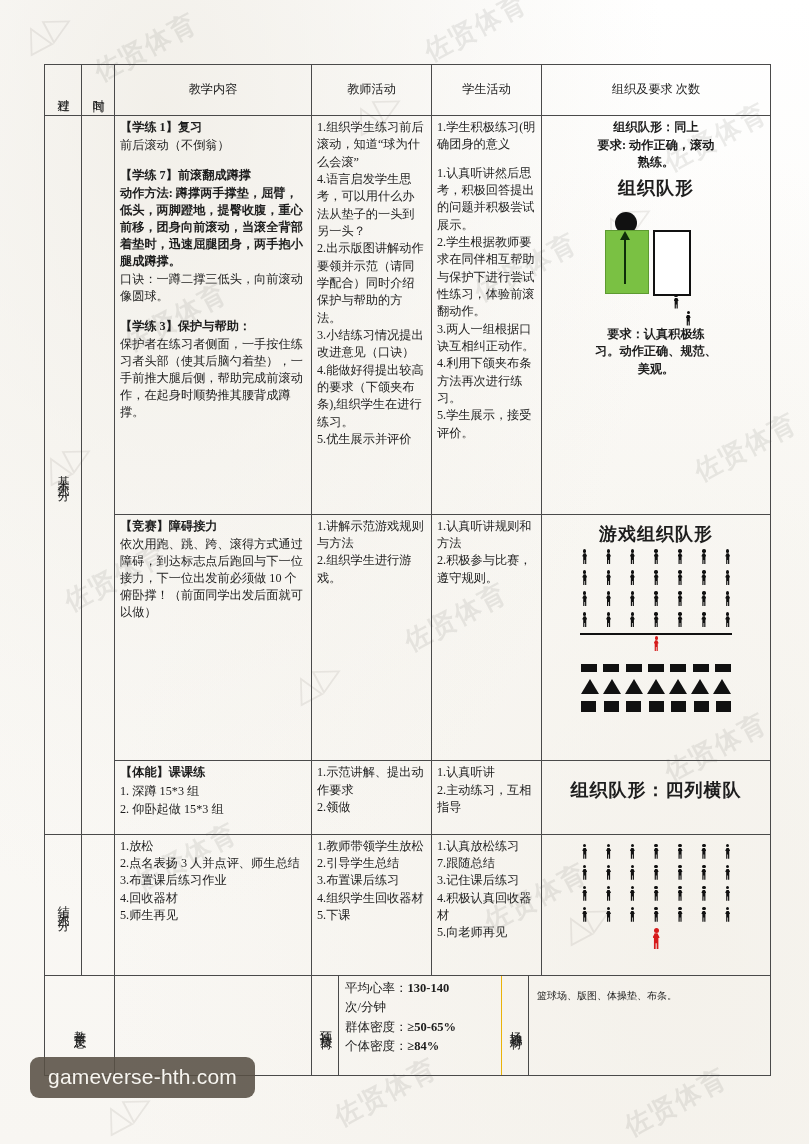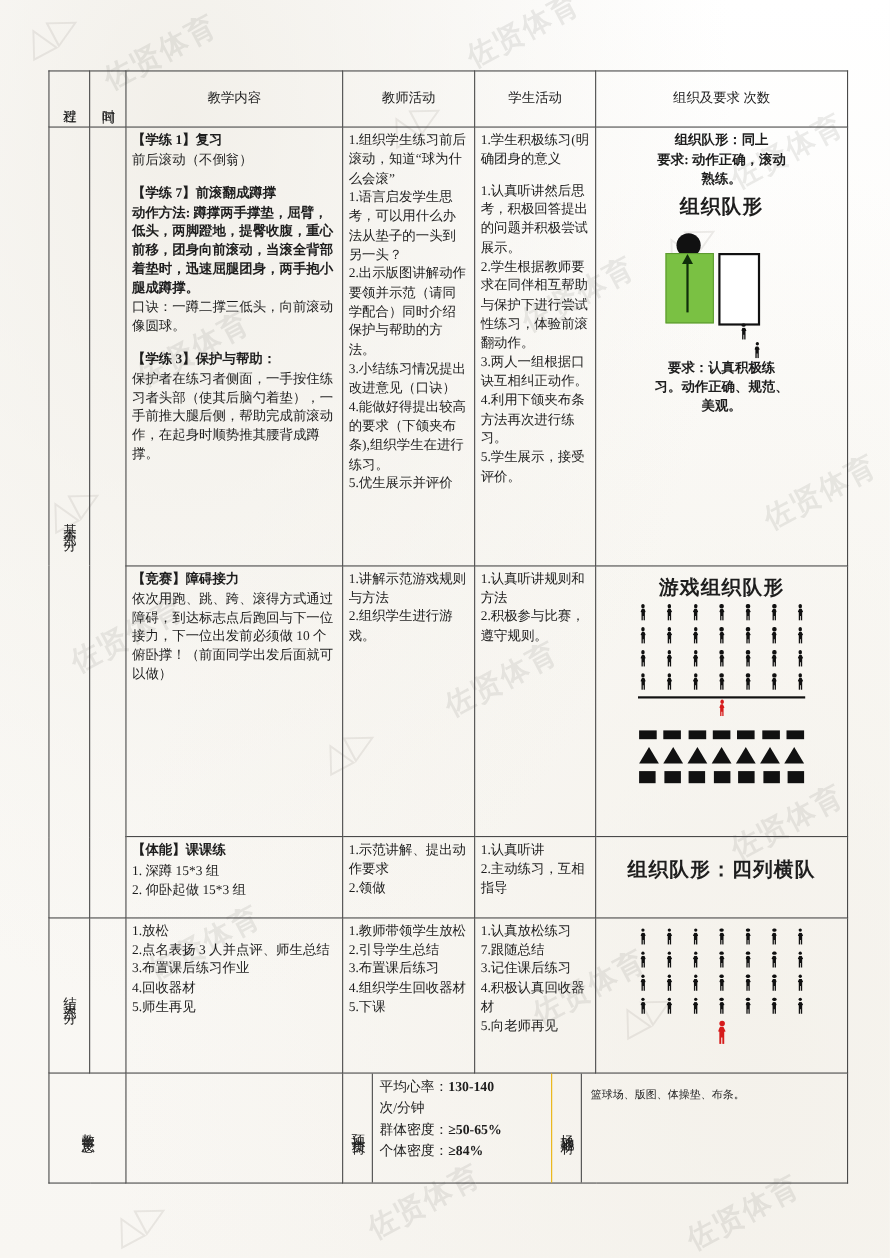--- a/index.html
+++ b/index.html
@@ -352,21 +352,21 @@
           <p class="blk b">【学练 7】前滚翻成蹲撑</p>
           <p class="blk b tight">动作方法: 蹲撑两手撑垫，屈臂，低头，两脚蹬地，提臀收腹，重心前移，团身向前滚动，当滚全背部着垫时，迅速屈腿团身，两手抱小腿成蹲撑。</p>
           <p class="blk tight">口诀：一蹲二撑三低头，向前滚动像圆球。</p>
           <div class="spacer"></div>
           <p class="blk b">【学练 3】保护与帮助：</p>
           <p class="blk tight">保护者在练习者侧面，一手按住练习者头部（使其后脑勺着垫），一手前推大腿后侧，帮助完成前滚动作，在起身时顺势推其腰背成蹲撑。</p>
         </td>
 
         <td class="num-list">
           <p>1.组织学生练习前后滚动，知道“球为什么会滚”</p>
-          <p>1.语言启发学生思考，可以用什么办法从垫子的一头到另一头？</p>
+          <p>4.语言启发学生思考，可以用什么办法从垫子的一头到另一头？</p>
           <p>2.出示版图讲解动作要领并示范（请同学配合）同时介绍保护与帮助的方法。</p>
           <p>3.小结练习情况提出改进意见（口诀）</p>
           <p>4.能做好得提出较高的要求（下颌夹布条),组织学生在进行练习。</p>
           <p>5.优生展示并评价</p>
         </td>
 
         <td class="num-list">
           <p>1.学生积极练习(明确团身的意义</p>
           <div class="spacer"></div>
           <p>1.认真听讲然后思考，积极回答提出的问题并积极尝试展示。</p>
@@ -772,13 +772,14 @@
               <span>场地器材</span>
             </div>
             <div style="flex:1;padding:12px 8px;font-size:10px;line-height:1.6;">篮球场、版图、体操垫、布条。</div>
           </div>
         </td>
       </tr>
     </tbody>
       </table>
   </div>
 
+  <div class="site-chip">gameverse-hth.com</div>
 </div>
 
 </body></html>

